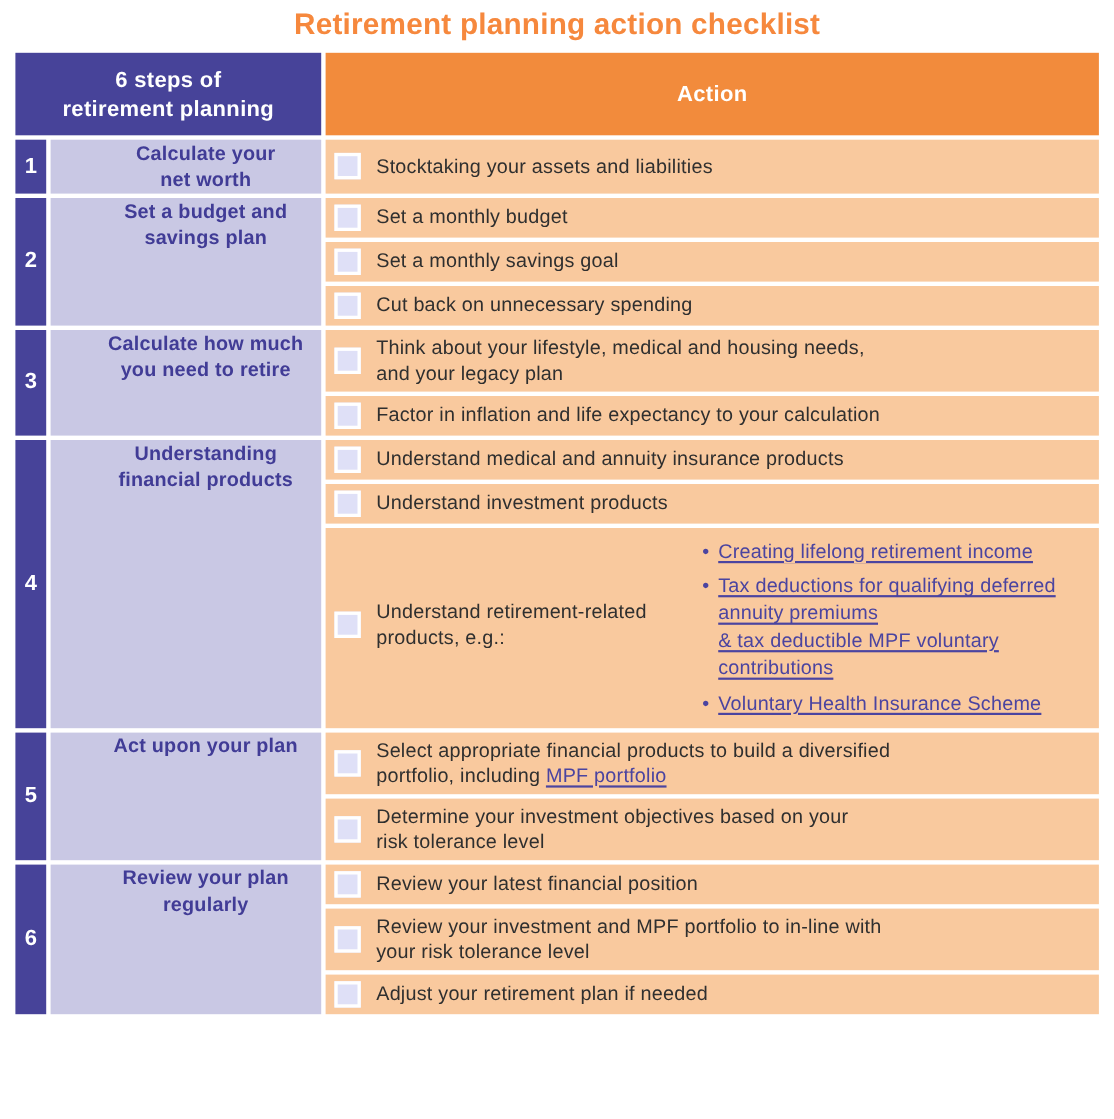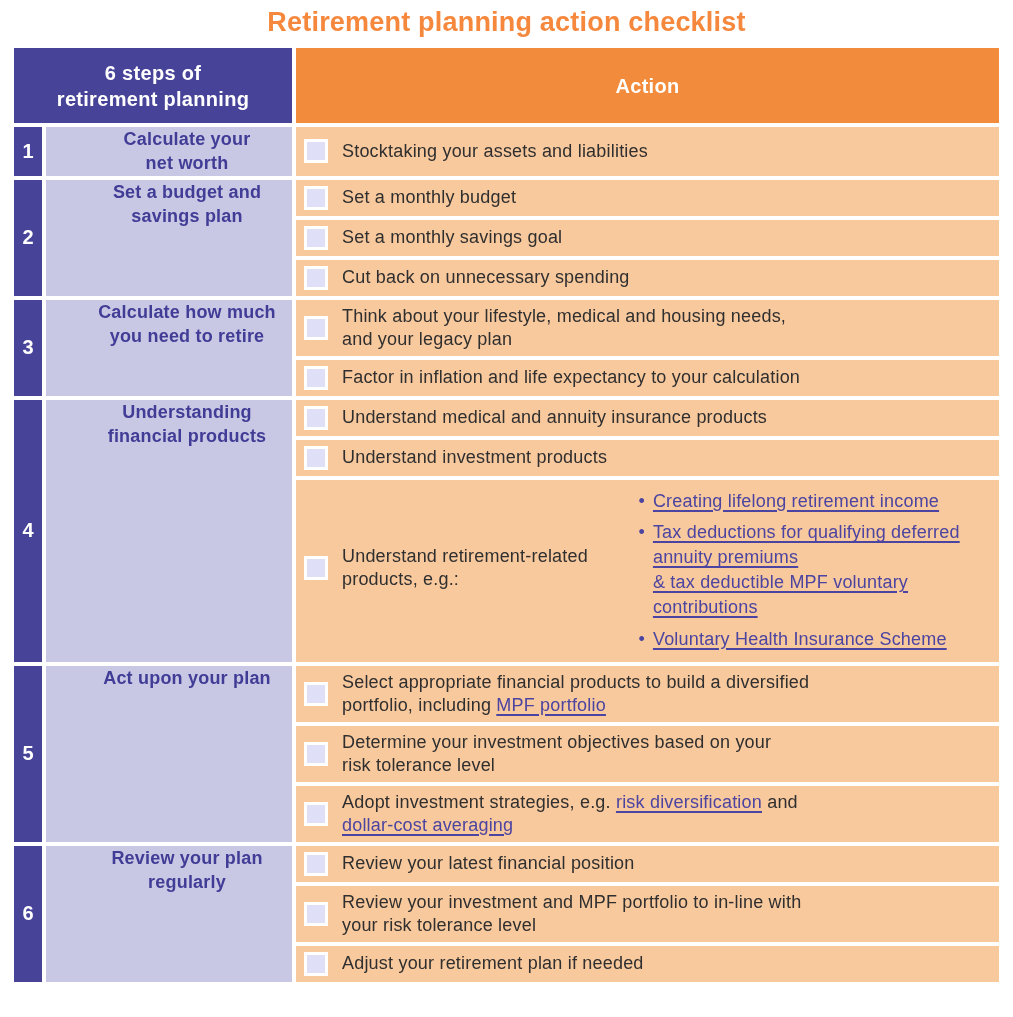--- a/index.html
+++ b/index.html
@@ -201,24 +201,20 @@
           </div>
           <div class="actions">
             <div class="action-cell">
               <div class="checkbox"></div>
               <div class="action-text"><span>Select appropriate financial products to build a diversified</span><br><span>portfolio, including </span><a class="link" href="#">MPF portfolio</a></div>
             </div>
             <div class="action-cell">
               <div class="checkbox"></div>
               <div class="action-text"><span>Determine your investment objectives based on your</span><br><span>risk tolerance level</span></div>
             </div>
-            <div class="action-cell">
-              <div class="checkbox"></div>
-              <div class="action-text"><span>Adopt investment strategies, e.g. </span><a class="link" href="#">risk diversification</a><span> and</span><br><a class="link" href="#">dollar-cost averaging</a></div>
-            </div>
           </div>
         </div>
         <div class="group">
           <div class="numcell">6</div>
           <div class="stepcell">
             <div><span>Review your plan</span><br><span>regularly</span></div>
           </div>
           <div class="actions">
             <div class="action-cell">
               <div class="checkbox"></div>

